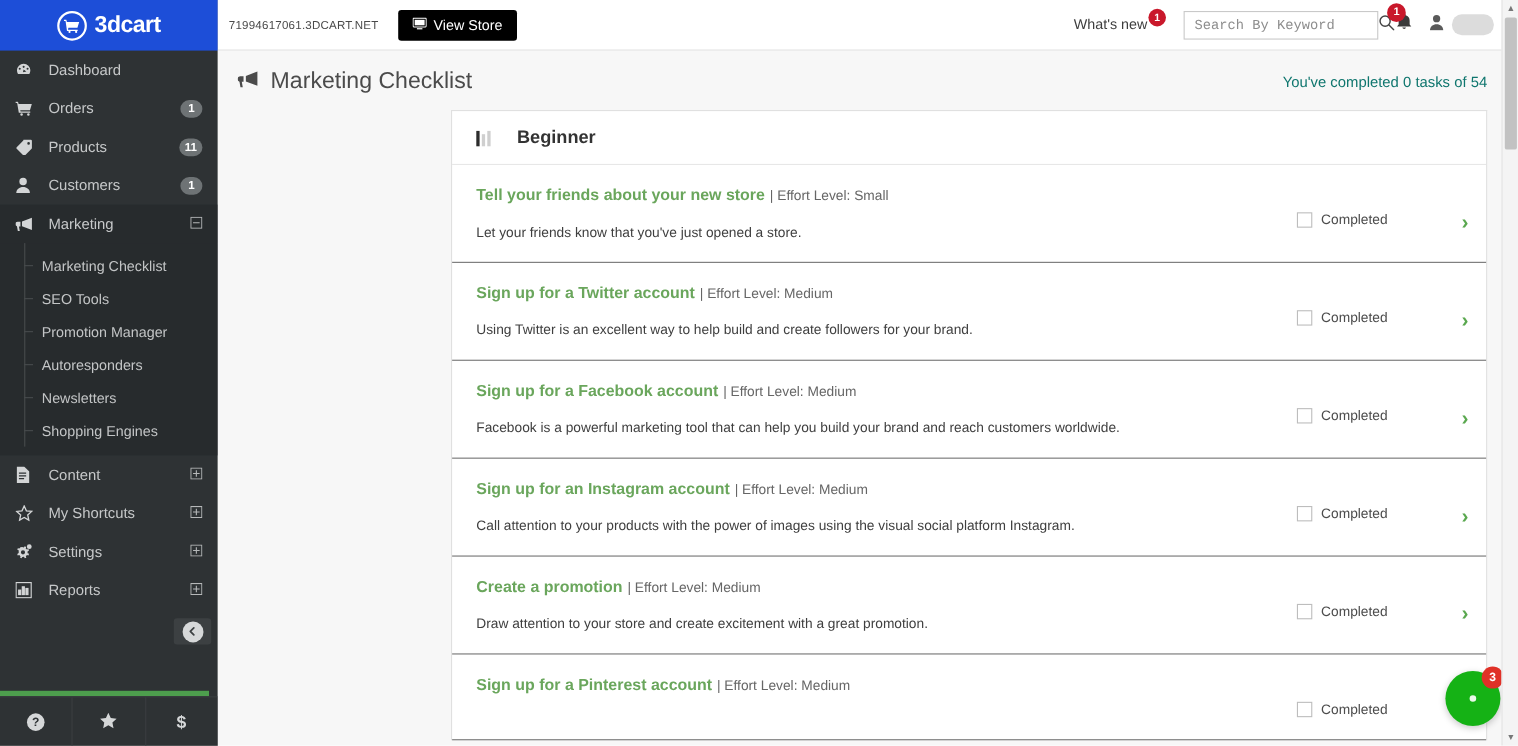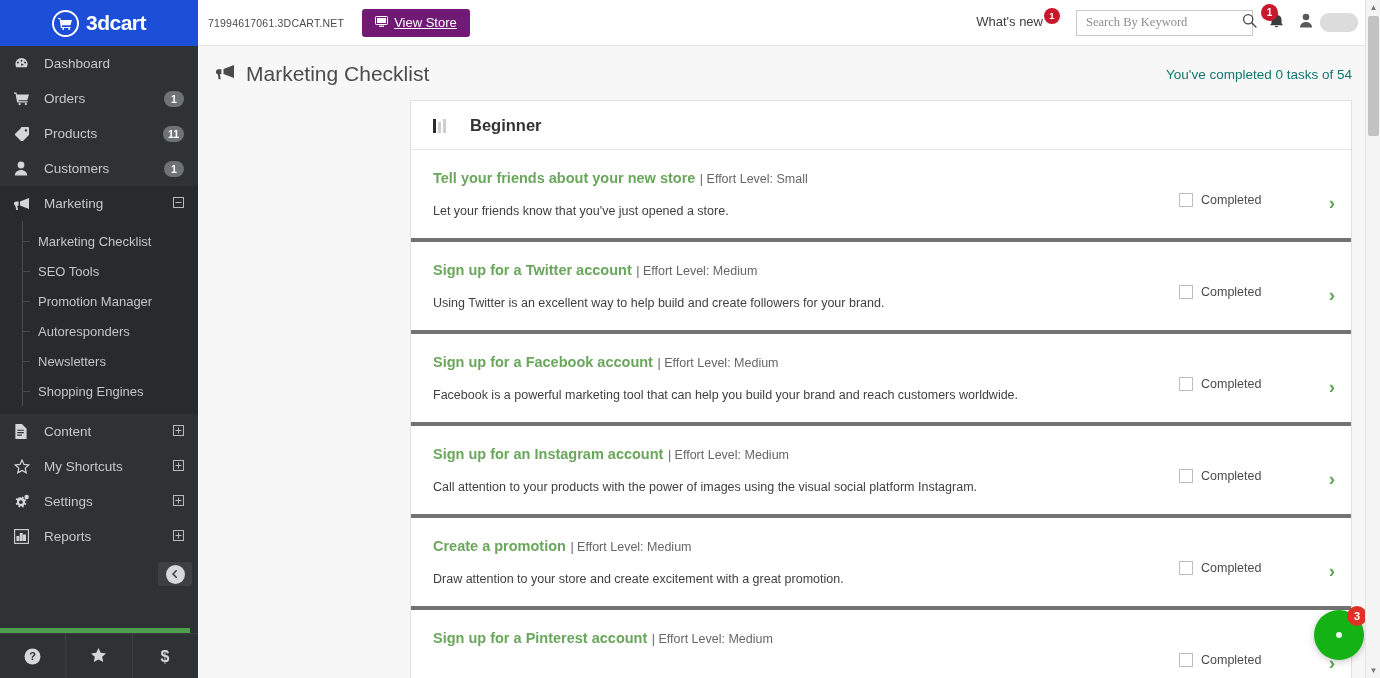--- a/index.html
+++ b/index.html
@@ -85,41 +85,40 @@
   .side-footer div:last-child { border-right: none; }
 
   
   .main { flex: 1; height: 678px; background: #f7f7f7; position: relative; overflow: hidden; }
   .topbar {
     height: 46px; background: #ffffff; border-bottom: 1px solid #e2e2e2;
     display: flex; align-items: center; padding: 0 22px 0 10px;
   }
   .store-url { font-size: 10.5px; color: #4a4a4a; letter-spacing: 0.2px; }
   .view-store {
-    margin-left: 18px; background: #701a75; color: #fff; border: none;
+    margin-left: 18px; background: #000000; color: #fff; border: none;
     height: 28px; padding: 0 13px; border-radius: 3px; font-size: 13px;
     display: flex; align-items: center; gap: 6px; cursor: pointer;
     font-family: "Liberation Sans", sans-serif;
-    text-decoration: underline;
   }
   .top-right { margin-left: auto; display: flex; align-items: center; gap: 0px; }
   .whats-new { font-size: 13px; color: #3d3d3d; cursor: pointer; position: relative; padding-right: 4px; }
   .rbadge {
     background: #c9182b; color: #fff; border-radius: 50%;
     width: 16px; height: 16px; font-size: 9.5px; font-weight: bold;
     display: inline-flex; align-items: center; justify-content: center;
     position: relative; top: -7px; margin-left: 1px;
   }
   .searchbox {
     margin-left: 12px; width: 177px; height: 26px; border: 1px solid #c9c9c9;
     background: #fff; display: flex; align-items: center; padding: 0 6px 0 9px;
   }
   .searchbox input {
     border: none; outline: none; flex: 1; font-size: 12.5px; color: #555;
-    font-family: Liberation Serif, serif; background: transparent;
+    font-family: Liberation Mono, monospace; background: transparent;
   }
   .searchbox input::placeholder { color: #8d8d8d; }
   .bell-wrap { position: relative; margin-left: 16px; cursor: pointer; }
   .bell-badge {
     position: absolute; top: -9px; left: -8px; background: #c9182b; color: #fff;
     border-radius: 50%; width: 17px; height: 17px; font-size: 10px; font-weight: bold;
     display: flex; align-items: center; justify-content: center;
   }
   .user-icon { margin-left: 15px; color: #5a5a5a; cursor: pointer; }
   .avatar {
@@ -144,21 +143,21 @@
   }
   .card-head .ttl { font-size: 16.5px; color: #333; font-weight: bold; }
   .bars { display: flex; align-items: flex-end; gap: 2px; height: 14px; }
   .bars i { display: block; width: 3px; background: #cfcfcf; }
   .bars i:nth-child(1) { height: 14px; background: #2c2c2c; }
   .bars i:nth-child(2) { height: 11px; }
   .bars i:nth-child(3) { height: 14px; }
 
   .task-row {
     display: flex; padding: 19px 22px 20px 22px;
-    border-bottom: 4px solid #737373; position: relative;
+    border-bottom: 1px solid #737373; position: relative;
   }
   .task-left { flex: 1; padding-right: 20px; }
   .task-title-line { margin-bottom: 17px; }
   .task-title {
     color: #6aa65c; font-size: 14.5px; font-weight: bold; cursor: pointer;
   }
   .task-effort { color: #666; font-size: 12.5px; }
   .task-desc { color: #3f3f3f; font-size: 12.5px; }
   .task-right { width: 150px; flex: 0 0 150px; position: relative; }
   .cbx-line { display: flex; align-items: flex-start; gap: 8px; margin-top: 24px; }

